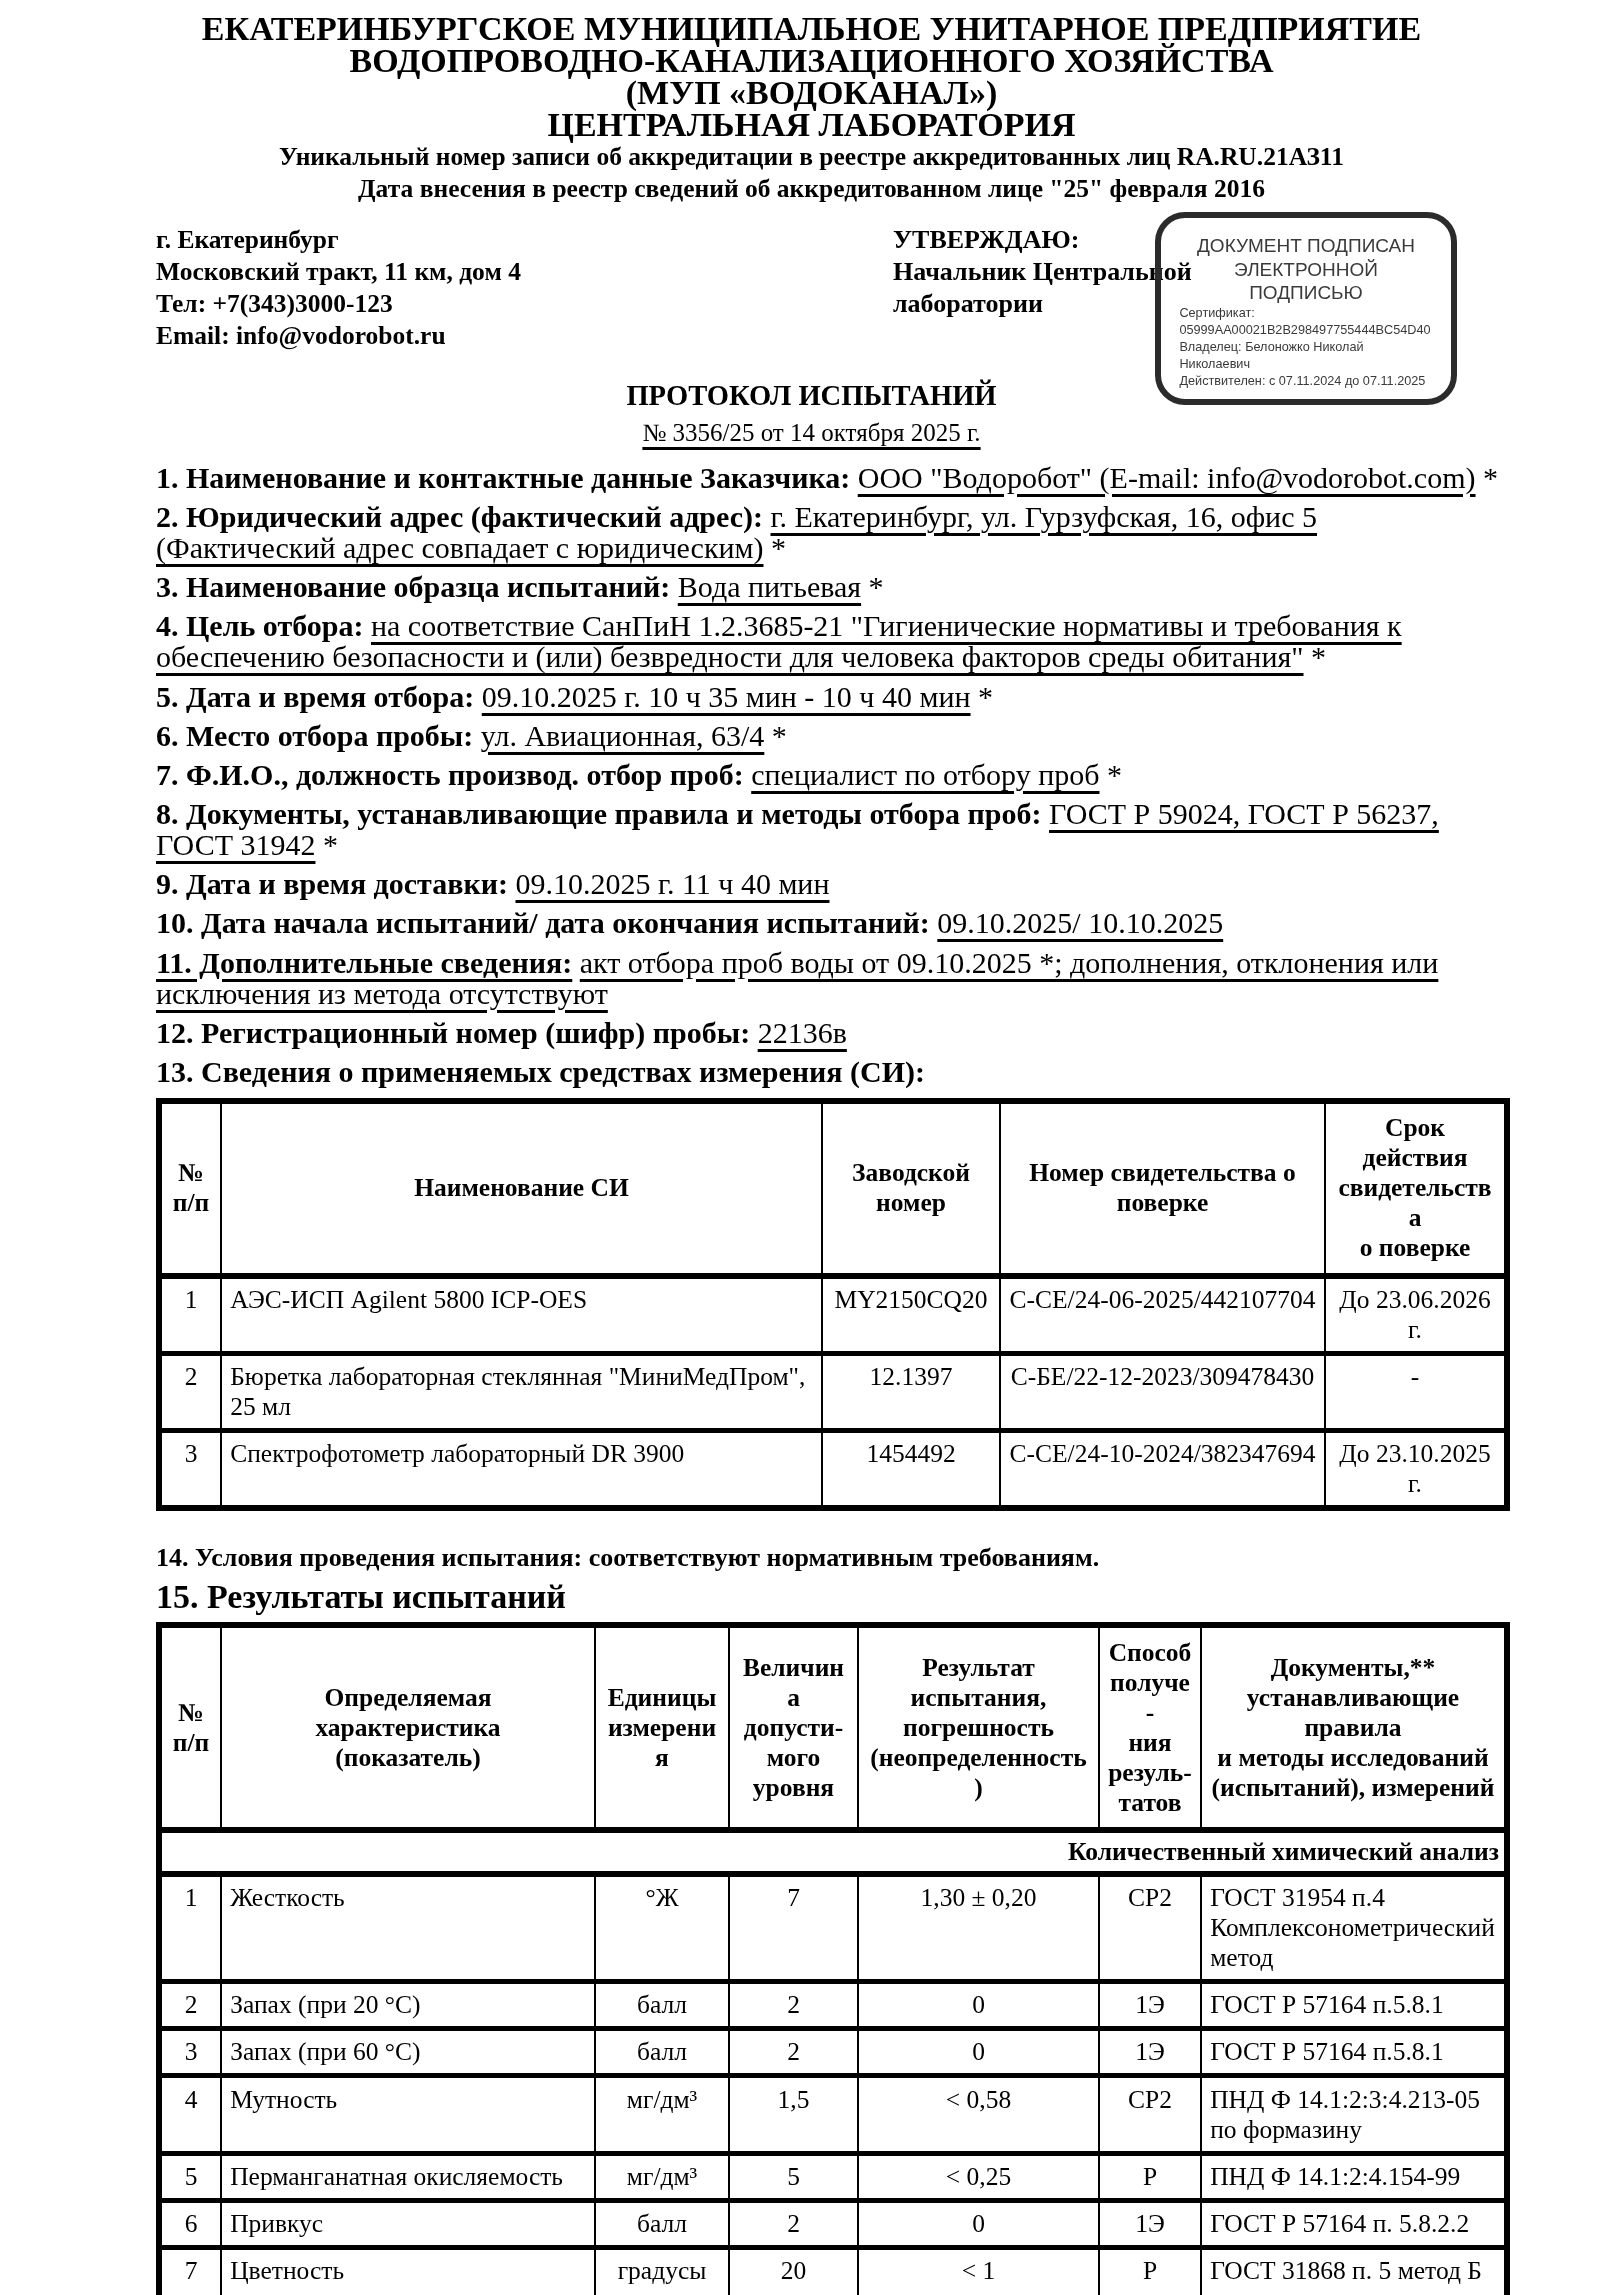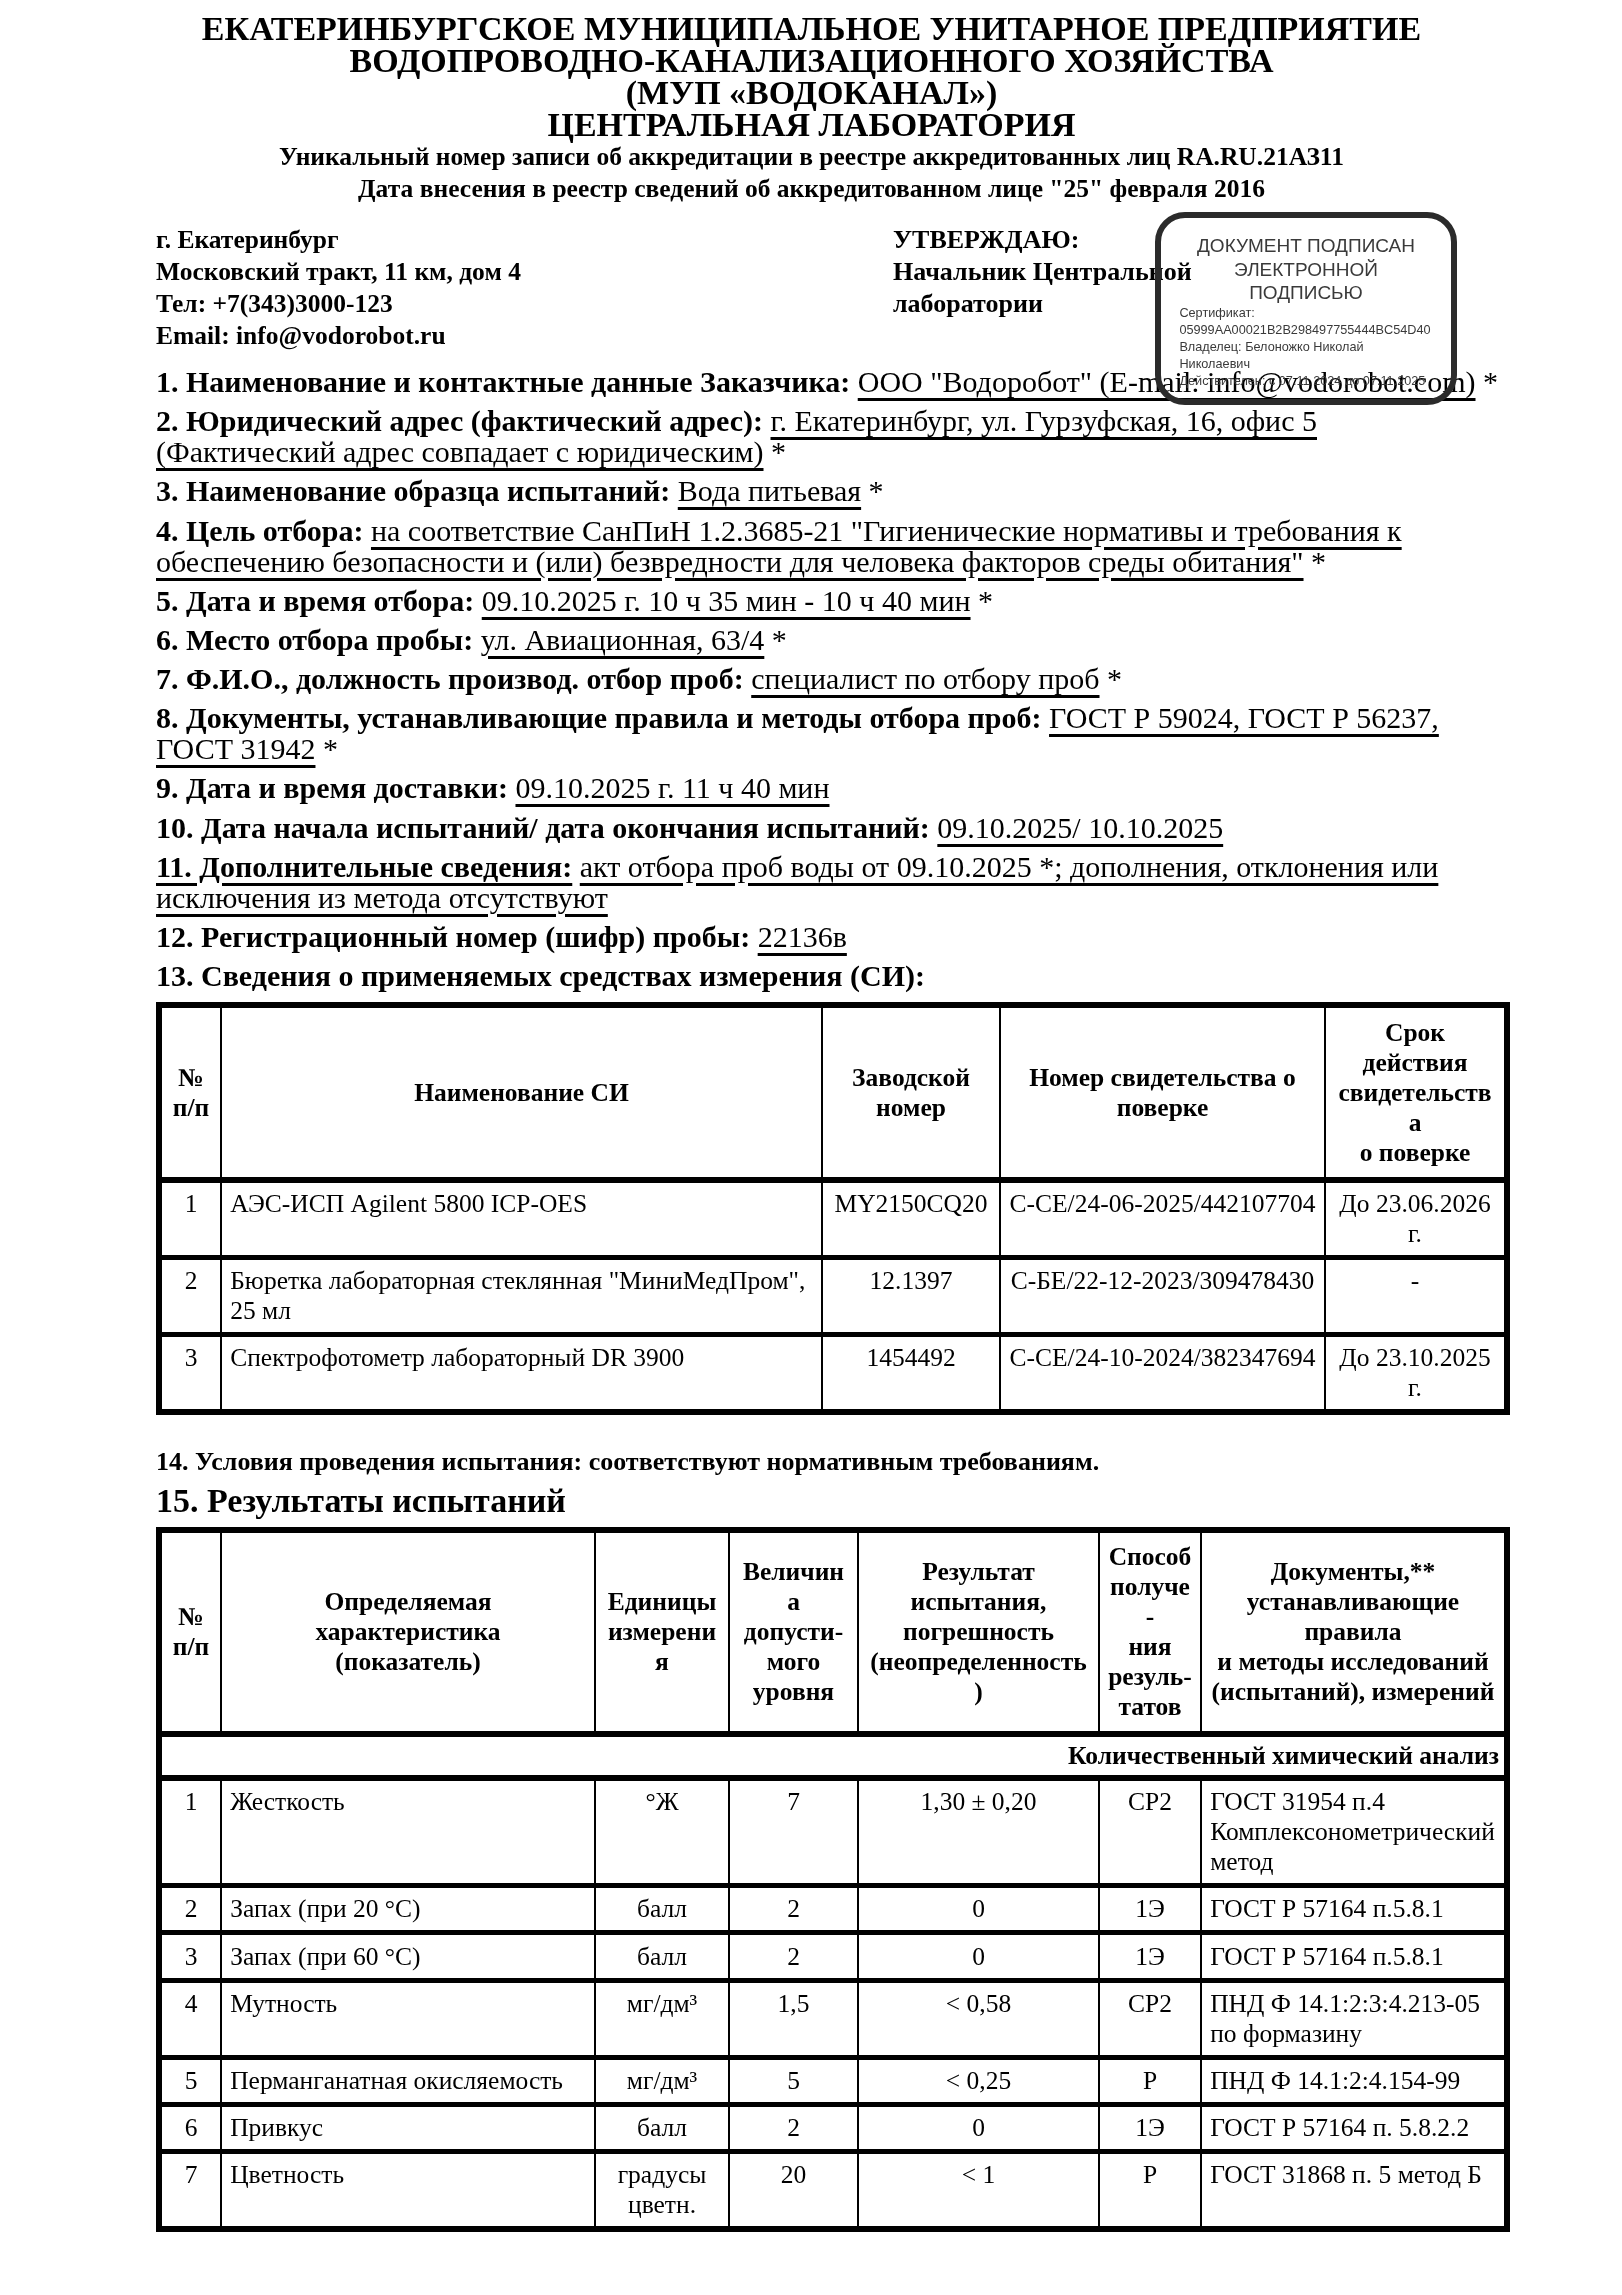--- a/index.html
+++ b/index.html
@@ -84,20 +84,24 @@
       <div>ДОКУМЕНТ ПОДПИСАН</div>
       <div>ЭЛЕКТРОННОЙ ПОДПИСЬЮ</div>
     </div>
     <div class="stamp-meta">
       <div>Сертификат: 05999AA00021B2B298497755444BC54D40</div>
       <div>Владелец: Белоножко Николай Николаевич</div>
       <div>Действителен: с 07.11.2024 до 07.11.2025</div>
     </div>
   </div>
 
+  <div class="title-block">
+    <div class="protocol-title">ПРОТОКОЛ ИСПЫТАНИЙ</div>
+    <div class="protocol-number u">№ 3356/25 от 14 октября 2025 г.</div>
+  </div>
 
   <div class="items">
     <div class="item"><span class="lbl">1. Наименование и контактные данные Заказчика:</span> <span class="u">ООО "Водоробот" (E-mail: info@vodorobot.com)</span><span> *</span></div>
     <div class="item"><span class="lbl">2. Юридический адрес (фактический адрес):</span> <span class="u">г. Екатеринбург, ул. Гурзуфская, 16, офис 5 (Фактический адрес совпадает с юридическим)</span><span> *</span></div>
     <div class="item"><span class="lbl">3. Наименование образца испытаний:</span> <span class="u">Вода питьевая</span><span> *</span></div>
     <div class="item"><span class="lbl">4. Цель отбора:</span> <span class="u">на соответствие СанПиН 1.2.3685-21 "Гигиенические нормативы и требования к обеспечению безопасности и (или) безвредности для человека факторов среды обитания"</span><span> *</span></div>
     <div class="item"><span class="lbl">5. Дата и время отбора:</span> <span class="u">09.10.2025 г. 10 ч 35 мин - 10 ч 40 мин</span><span> *</span></div>
     <div class="item"><span class="lbl">6. Место отбора пробы:</span> <span class="u">ул. Авиационная, 63/4</span><span> *</span></div>
     <div class="item"><span class="lbl">7. Ф.И.О., должность производ. отбор проб:</span> <span class="u">специалист по отбору проб</span><span> *</span></div>
     <div class="item"><span class="lbl">8. Документы, устанавливающие правила и методы отбора проб:</span> <span class="u">ГОСТ Р 59024, ГОСТ Р 56237, ГОСТ 31942</span><span> *</span></div>

